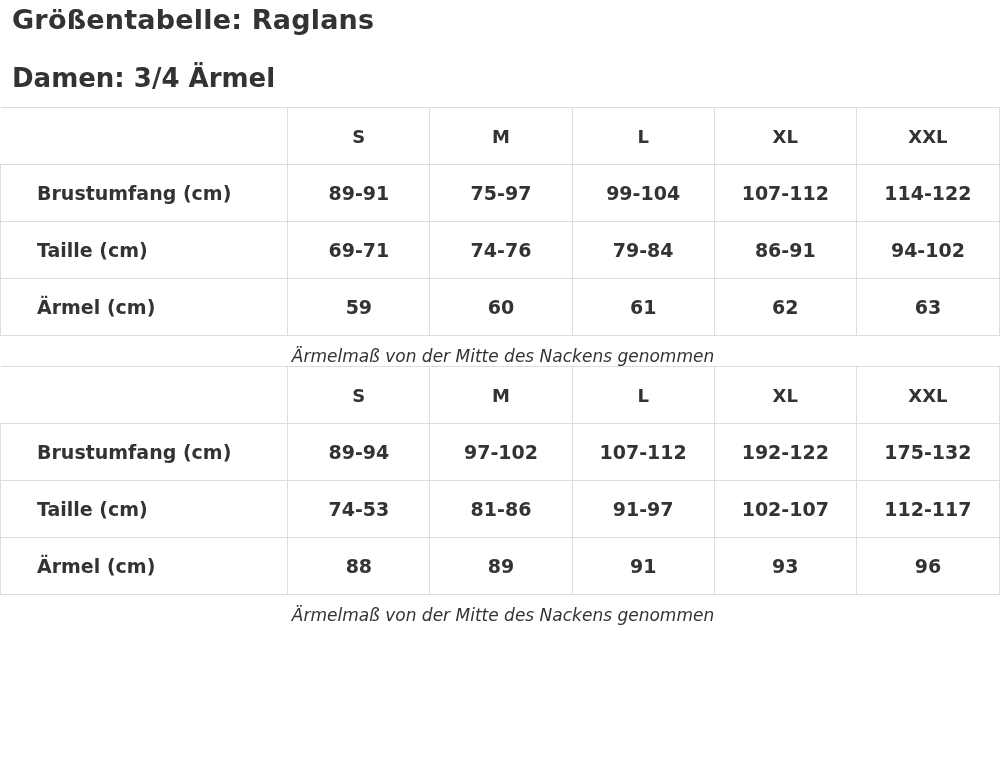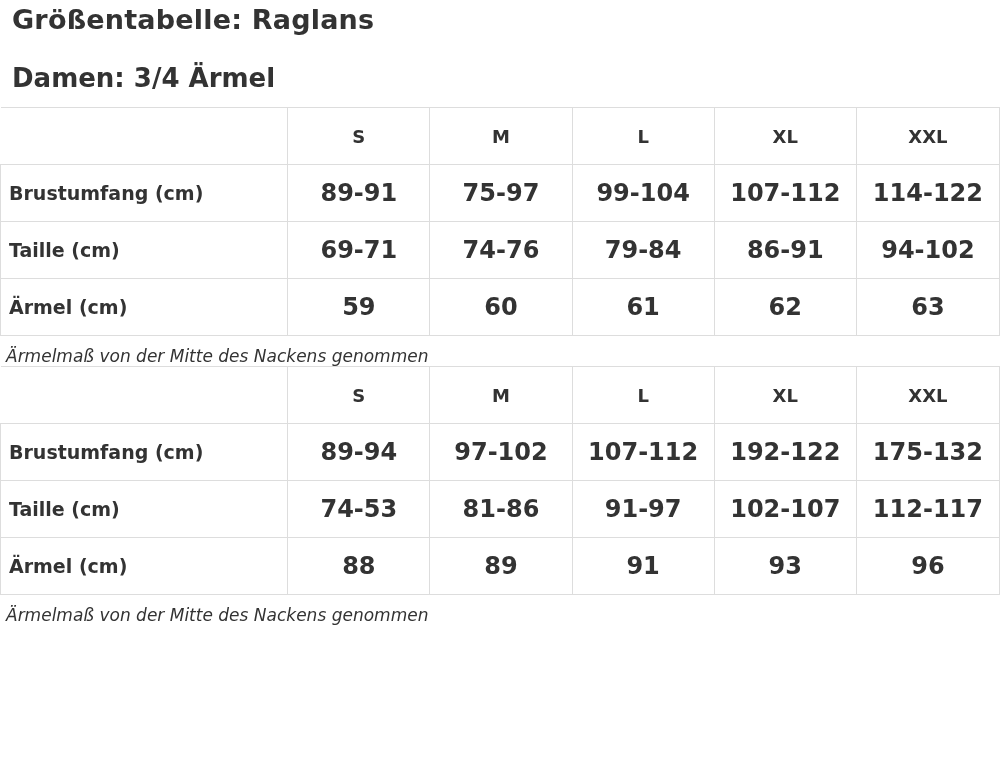--- a/index.html
+++ b/index.html
@@ -39,46 +39,47 @@
   table.size-table {
     border-collapse: collapse;
     width: 1000px;
     table-layout: fixed;
     margin: 0;
   }
   table.size-table td, table.size-table th {
     border: 1px solid #dddddd;
     height: 57px;
     box-sizing: border-box;
-    font-size: 24px;
+    font-size: 19px;
     font-weight: bold;
     color: #333333;
     text-align: center;
     vertical-align: middle;
     padding: 0;
   }
   table.size-table th {
     font-size: 18px;
   }
   table.size-table td.row-label {
     text-align: left;
-    padding-left: 8px;
+    padding-left: 36px;
     font-size: 19px;
   }
   table.size-table th.corner {
     border-left: none;
   }
   col.label-col { width: 287px; }
   col.size-col { width: 142px; }
   col.size-col-last { width: 143px; }
   .note {
     font-size: 17px;
     font-style: italic;
     color: #333333;
     margin: 10px 0 0 6px;
+    text-align: center;
   }
 </style>
 </head>
 <body>
 
 <div class="page">
 
   <h1 class="main-title">Größentabelle: Raglans</h1>
 
   <h2 class="section-title">Damen: 3/4 Ärmel</h2>

